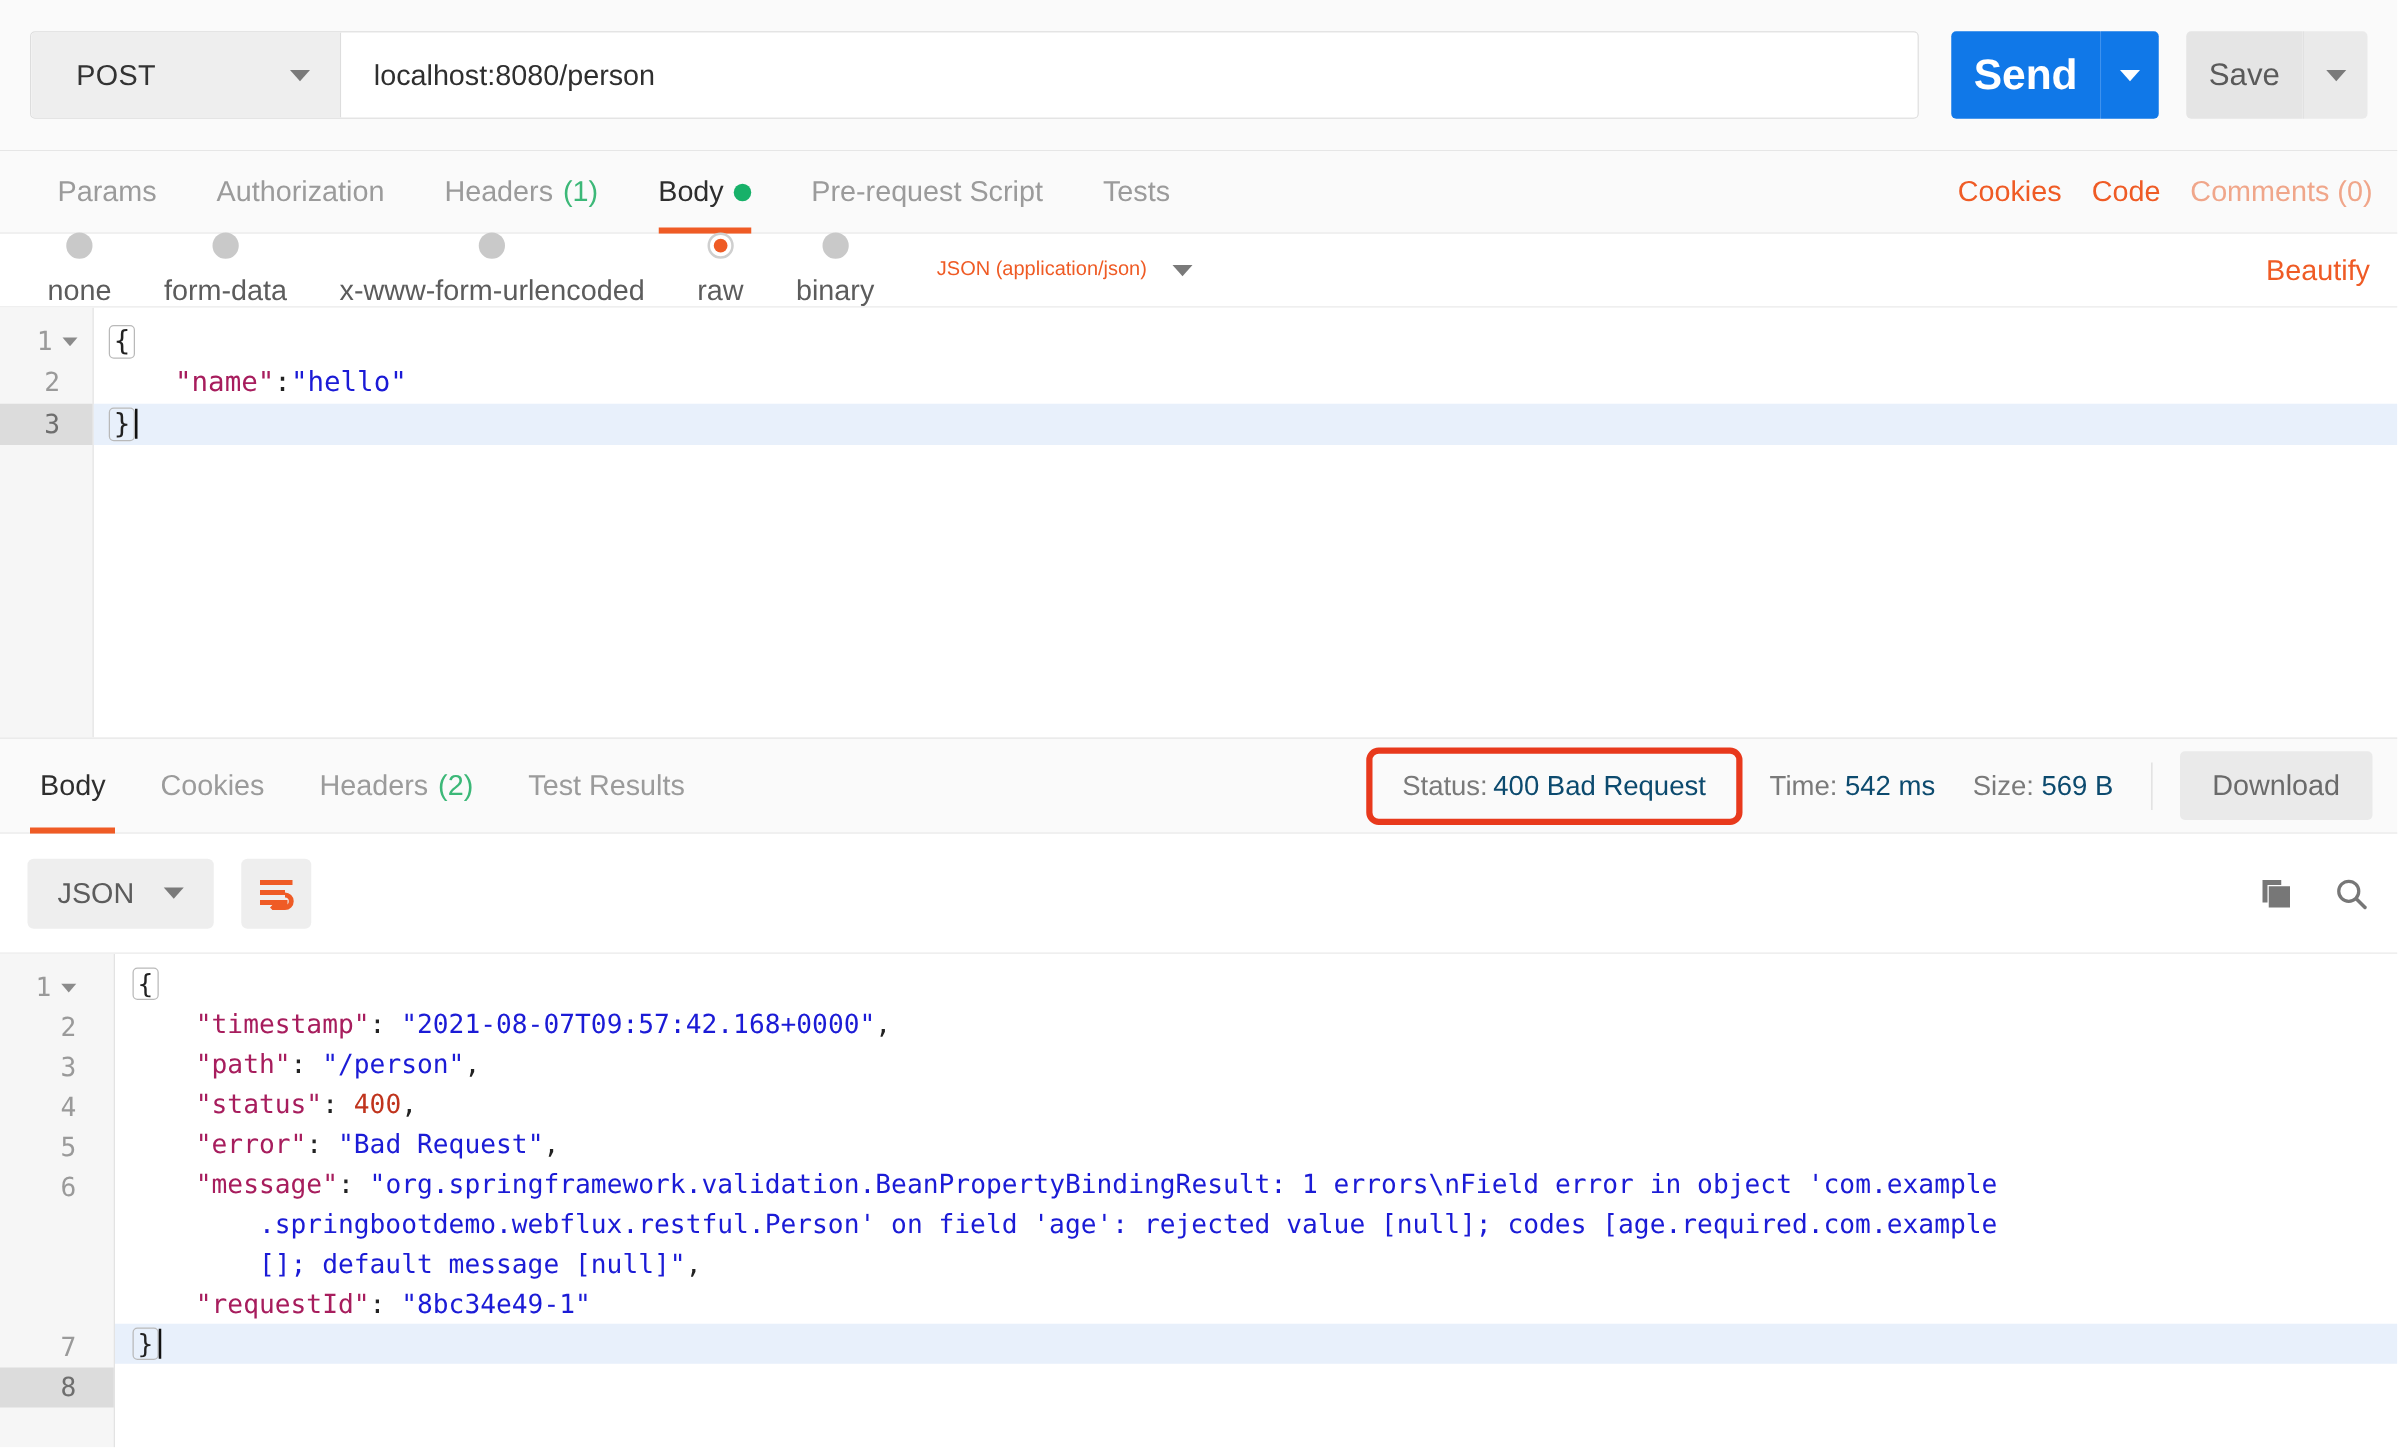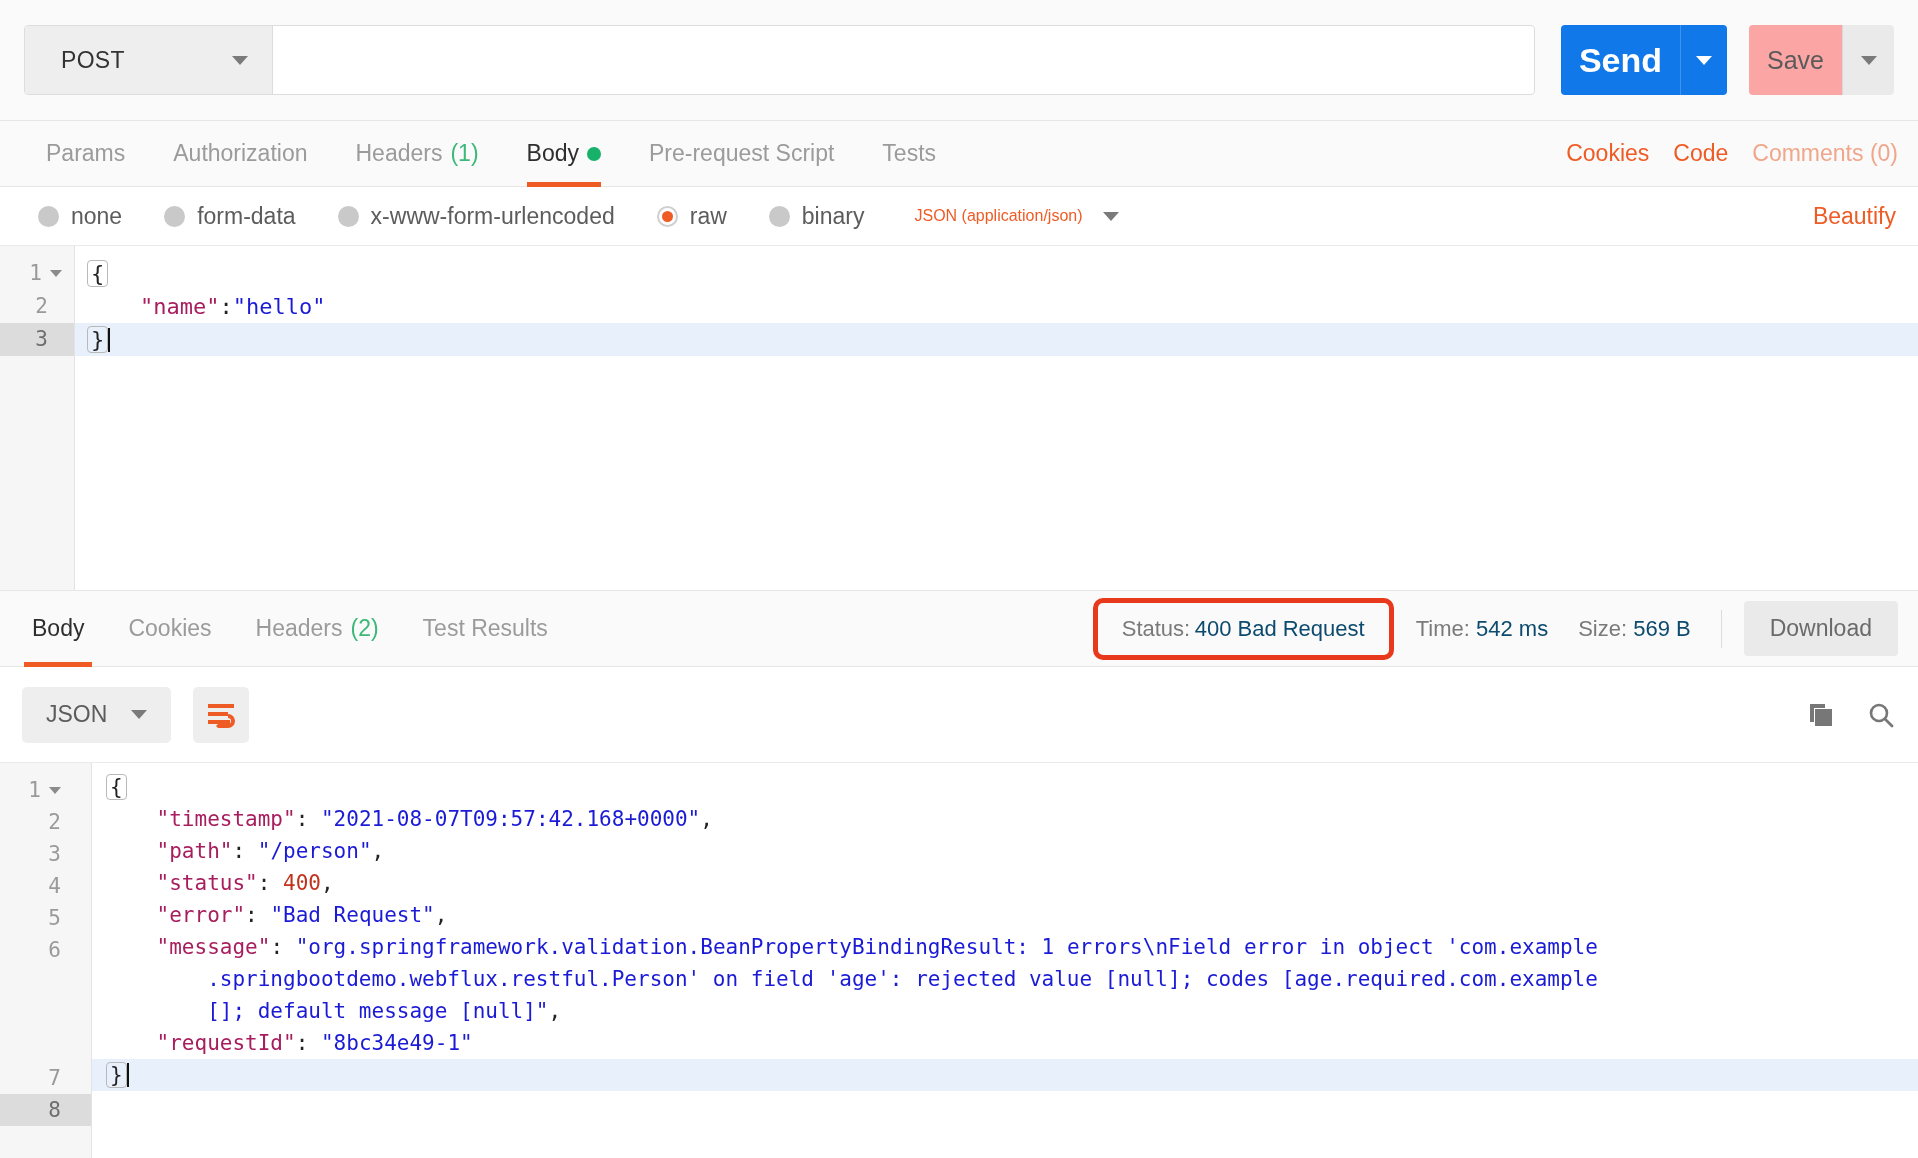--- a/index.html
+++ b/index.html
@@ -68,21 +68,21 @@
   }
   .send-caret {
     background: #1078e8; width: 47px;
     border-left: 1px solid #3f92ee;
     border-radius: 0 4px 4px 0;
     display: flex; align-items: center; justify-content: center;
     cursor: pointer;
   }
   .save-group { display: flex; align-items: stretch; height: 70px; }
   .save-btn {
-    background: #fca5a5; color: #5a5a5a;
+    background: #e5e5e5; color: #5a5a5a;
     font-size: 25px;
     display: flex; align-items: center; justify-content: center;
     width: 93px;
     border-radius: 4px 0 0 4px;
     cursor: pointer;
   }
   .save-caret {
     background: #eaeaea; width: 52px;
     border-left: 1px solid #d8d8d8;
     border-radius: 0 4px 4px 0;
@@ -121,21 +121,21 @@
   .rlink { font-size: 23px; color: #ef5b25; cursor: pointer; }
   .rlink.muted { color: #f0a68a; }
 
   
   #body-type-row {
     position: absolute; left: 0; top: 187px; width: 1918px; height: 58px;
     background: #ffffff;
     display: flex; align-items: center;
     padding-left: 38px;
   }
-  .radio-item { display: flex; align-items: center; gap: 12px; margin-right: 42px; cursor: pointer; }
+  .radio-item { display: flex; align-items: center; gap: 12px; margin-right: 42px; cursor: pointer; flex-direction: column; }
   .radio-dot {
     width: 21px; height: 21px; border-radius: 50%;
     background: #c9c9c9; display: inline-block;
   }
   .radio-dot.on {
     background: #ffffff; border: 2px solid #cfcfcf; position: relative;
   }
   .radio-dot.on::after {
     content: ""; position: absolute; left: 3px; top: 3px;
     width: 11px; height: 11px; border-radius: 50%; background: #ef5b25;
@@ -283,20 +283,21 @@
 </style>
 </head>
 <body>
 
 <div id="url-bar">
   <div class="method-url-group">
     <div class="method-select">
       <span class="label">POST</span>
       <span class="caret"></span>
     </div>
+    <div class="url-input" title="Enter request URL">localhost:8080/person</div>
   </div>
   <div class="send-group">
     <div class="send-btn">Send</div>
     <div class="send-caret">
       <span class="caret white"></span>
     </div>
   </div>
   <div class="save-group">
     <div class="save-btn">Save</div>
     <div class="save-caret">

